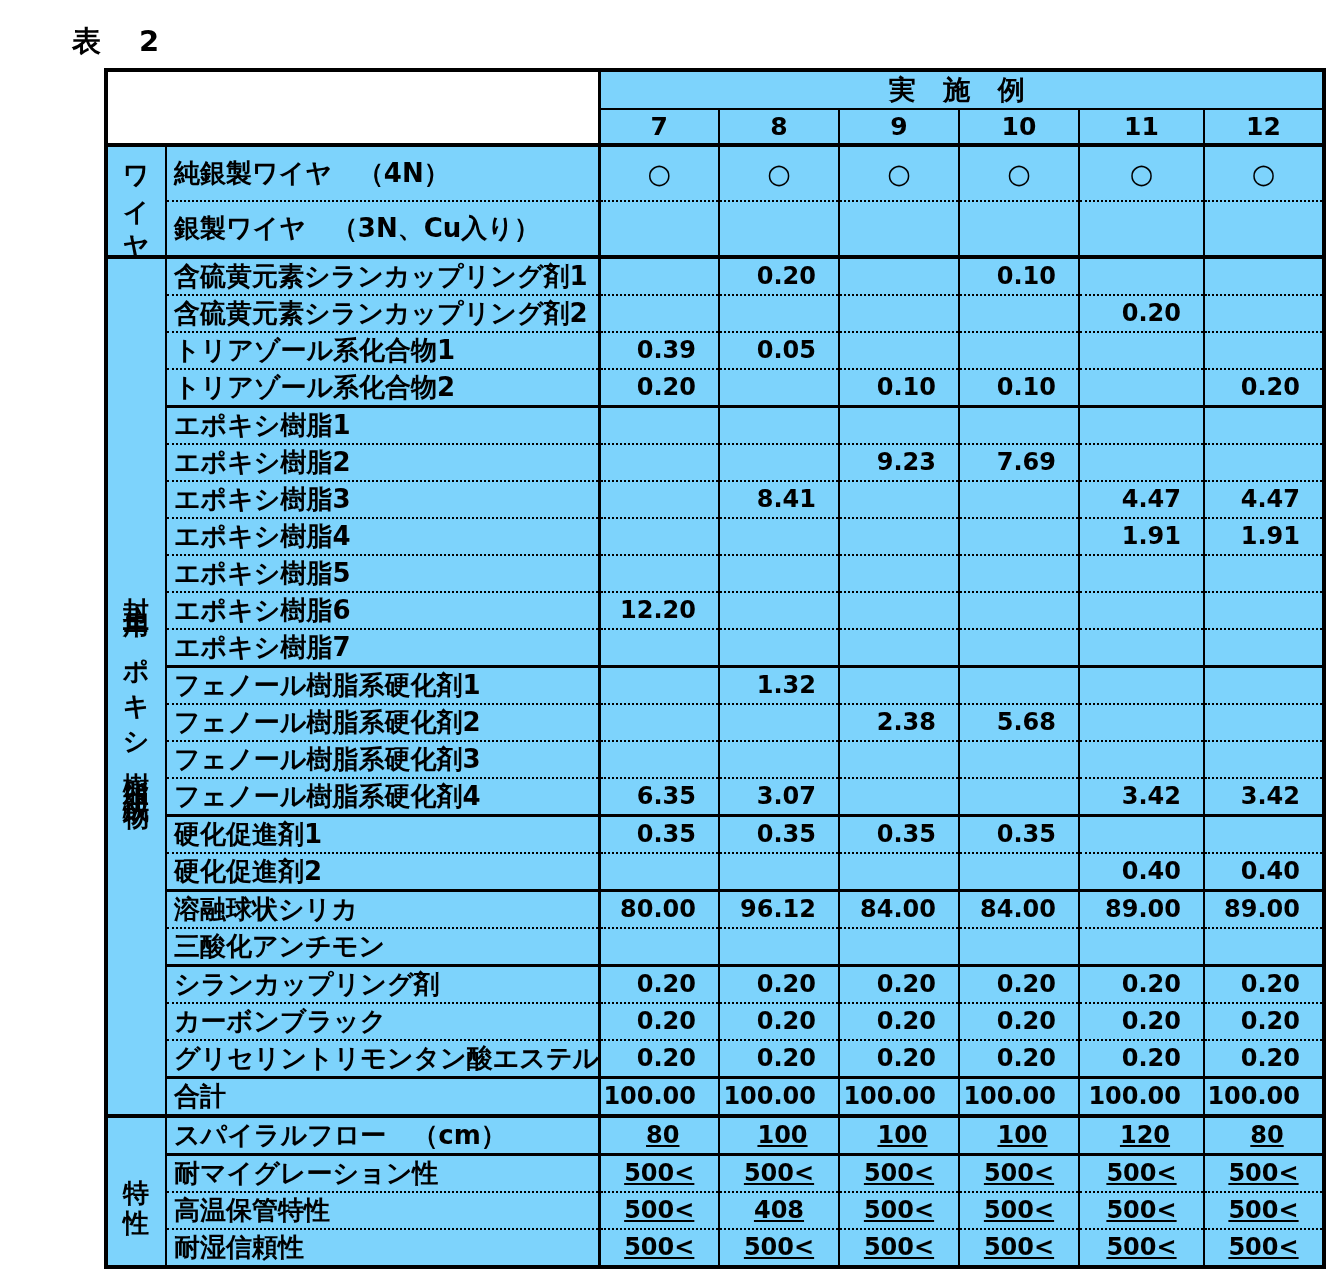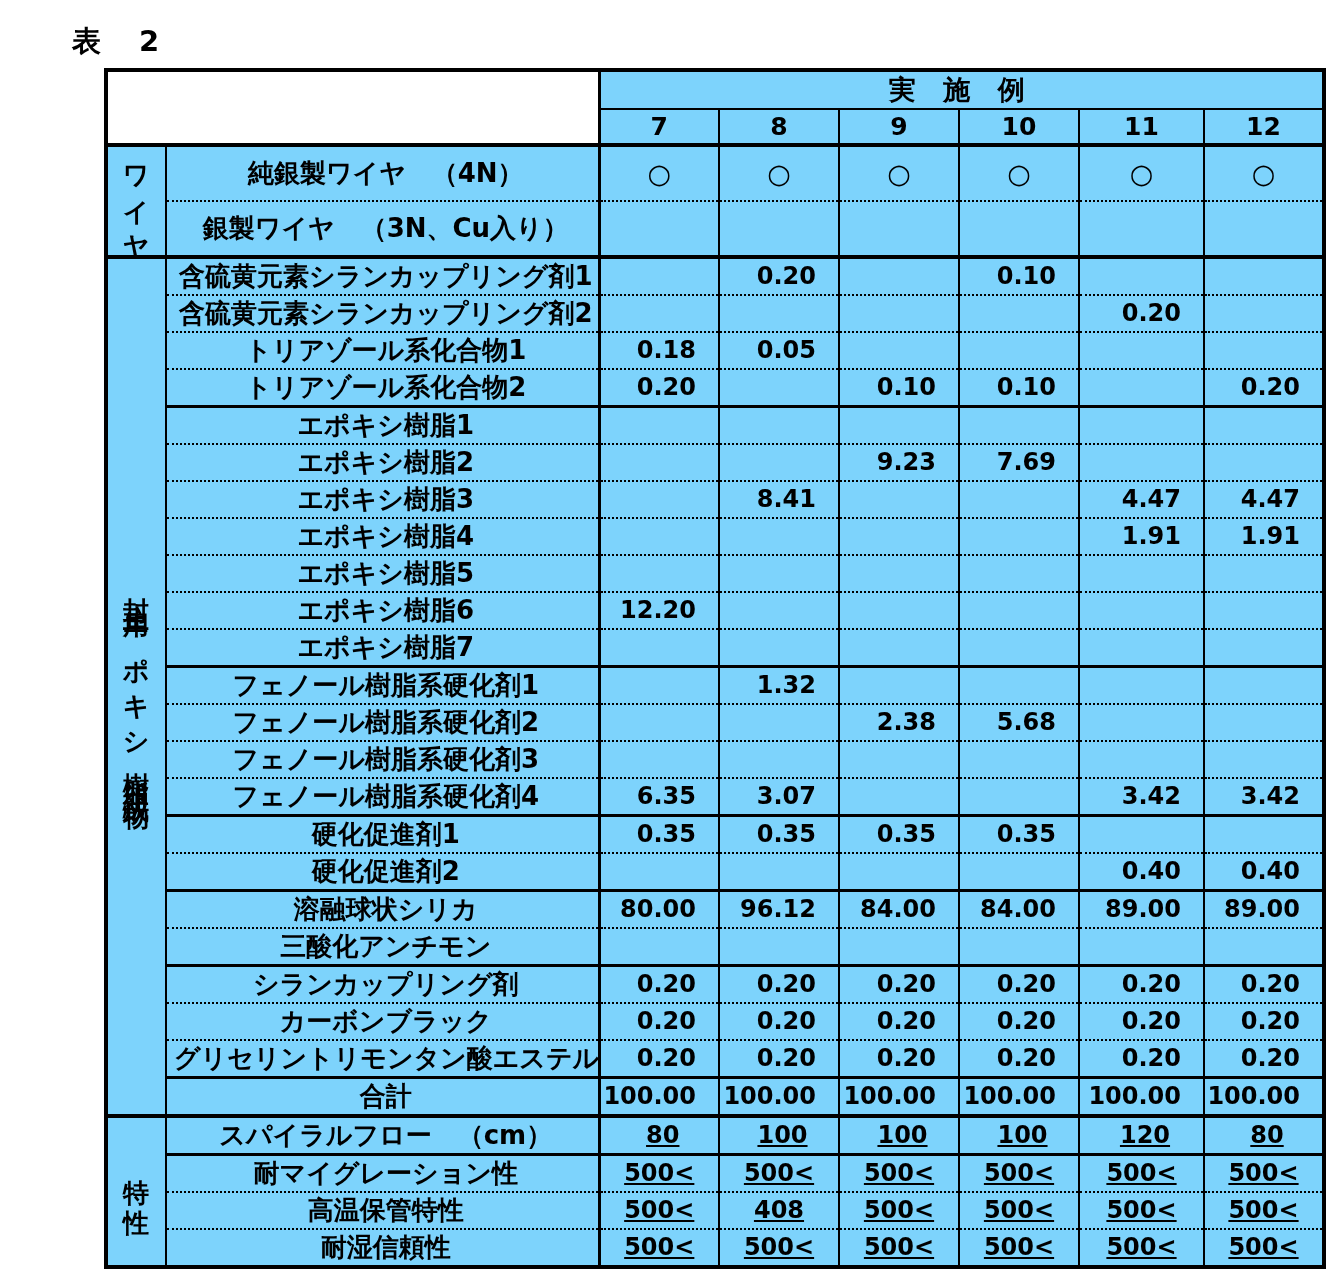--- a/index.html
+++ b/index.html
@@ -36,21 +36,21 @@
   td.group-cell { text-align:center; border-bottom:none; }
   .vtext {
     writing-mode:vertical-rl; text-orientation:upright;
     display:inline-block; font-size:26px; line-height:1;
   }
   .vtext-0 { letter-spacing:5px; }
   .vtext-1 { letter-spacing:8px; }
   .vtext-2 { letter-spacing:30px; }
   td.label-cell {
     border-right:3px solid #000; font-size:26px;
-    text-align:center; padding-left:7px;
+    text-align:left; padding-left:7px;
   }
   td.value-cell { font-size:24px; }
   tr.sec-0 td.value-cell { text-align:center; font-size:27px; }
   tr.sec-1 td.value-cell { text-align:right; padding-right:22px; }
   tr.sec-2 td.value-cell { text-align:center;text-decoration:underline; }
   tr.sep-dotted > td:not(.group-cell) { border-bottom:2px dotted #000; }
   tr.sep-solid  > td:not(.group-cell) { border-bottom:3px solid #000;padding-left:7px; }
   tr.section-start > td { border-top:4px solid #000; }
 </style>
 </head>
@@ -117,21 +117,21 @@
         <td class="label-cell">含硫黄元素シランカップリング剤2</td>
         <td class="value-cell"></td>
         <td class="value-cell"></td>
         <td class="value-cell"></td>
         <td class="value-cell"></td>
         <td class="value-cell">0.20</td>
         <td class="value-cell"></td>
       </tr>
       <tr class="sec-1 sep-dotted">
         <td class="label-cell">トリアゾール系化合物1</td>
-        <td class="value-cell">0.18</td>
+        <td class="value-cell">0.39</td>
         <td class="value-cell">0.05</td>
         <td class="value-cell"></td>
         <td class="value-cell"></td>
         <td class="value-cell"></td>
         <td class="value-cell"></td>
       </tr>
       <tr class="sec-1 sep-solid">
         <td class="label-cell">トリアゾール系化合物2</td>
         <td class="value-cell">0.20</td>
         <td class="value-cell"></td>

